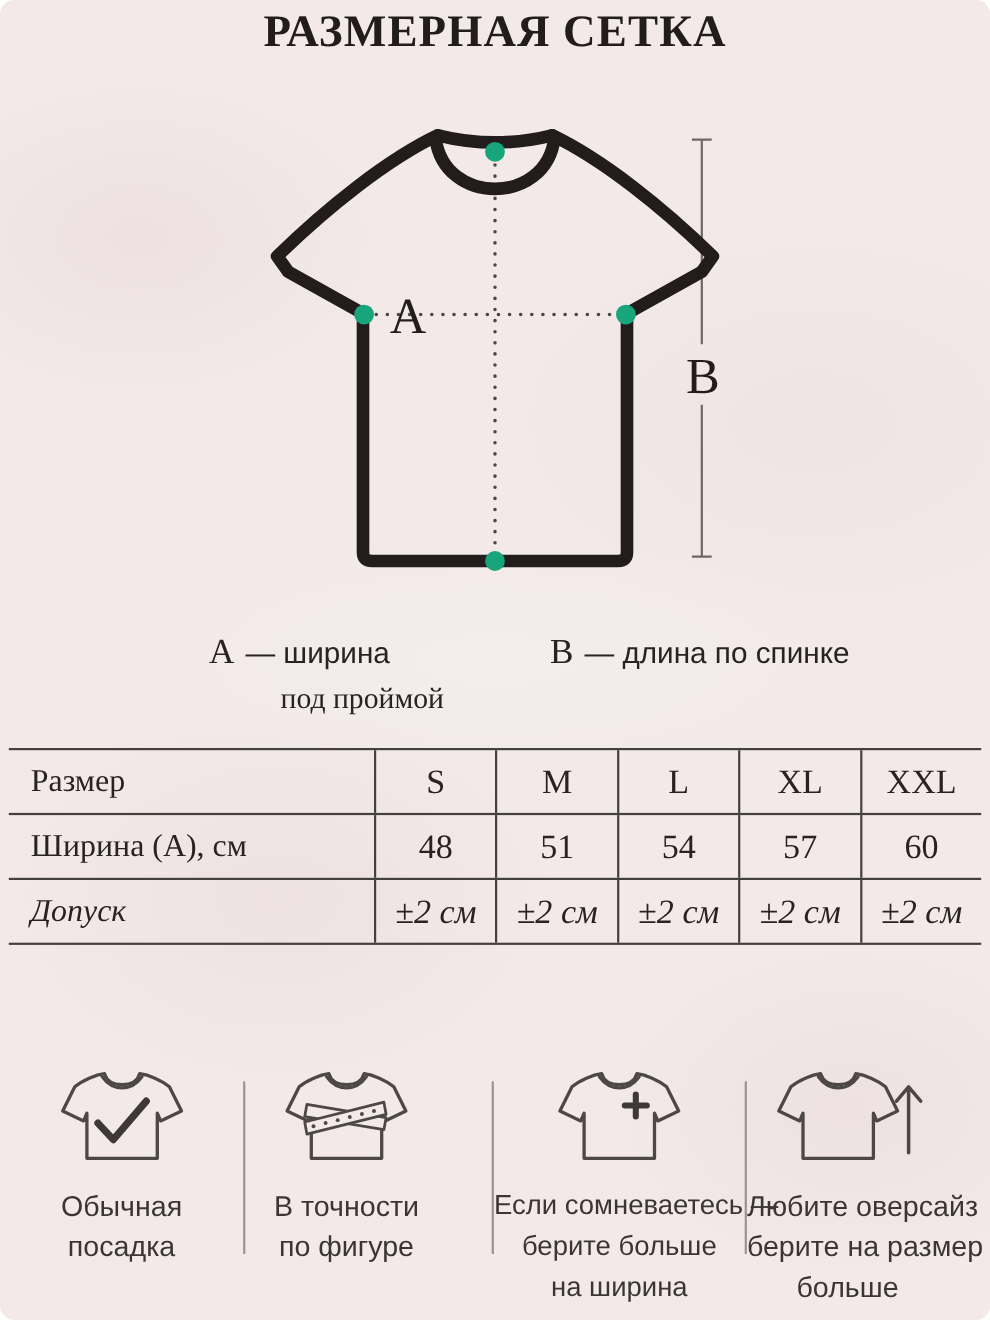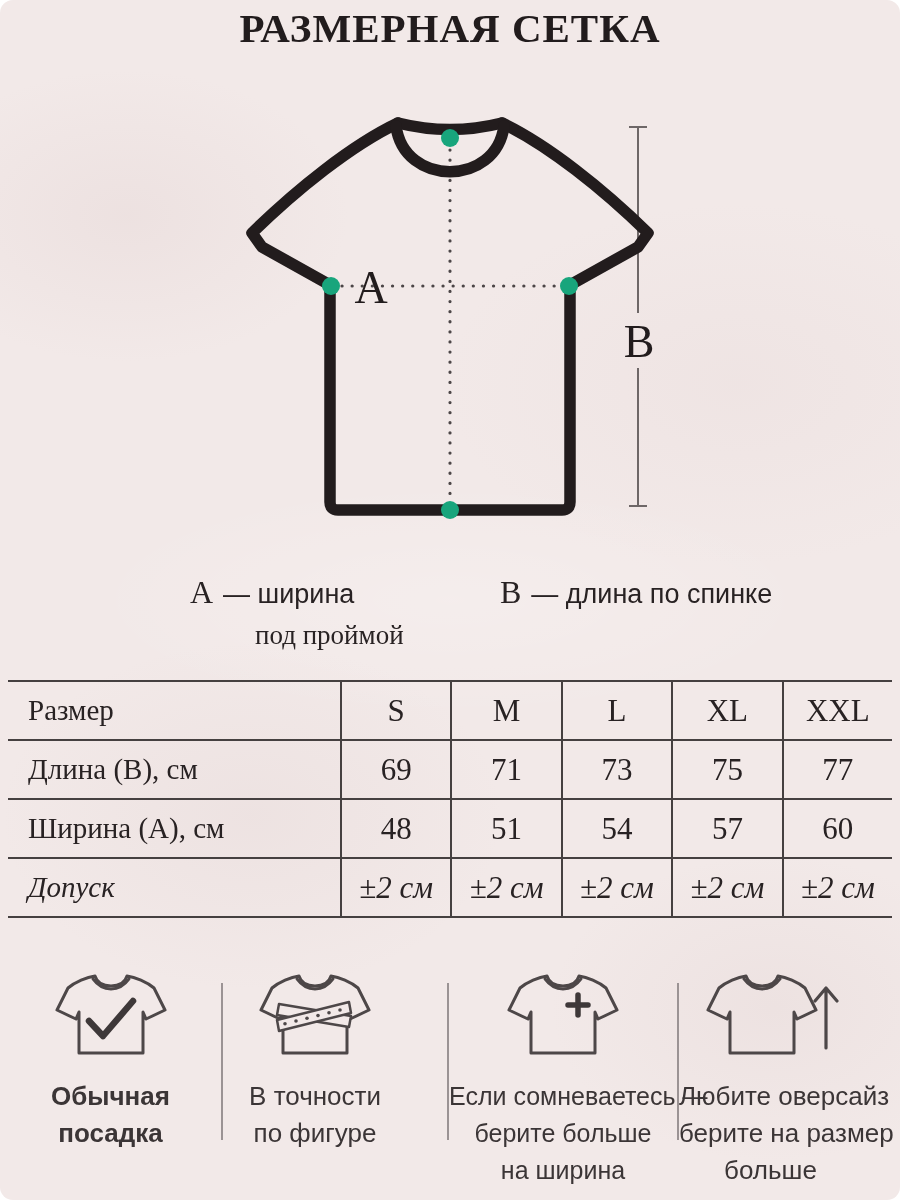--- a/index.html
+++ b/index.html
@@ -37,21 +37,21 @@
          border-bottom:2px solid var(--table-line,#454040);}
   .trow{display:grid;grid-template-columns:332px repeat(5,1fr);height:57px;
         border-bottom:2px solid var(--table-line,#454040);text-align:right;}
   .trow:last-child{border-bottom:none;font-style:italic;}
   .tcell{display:flex;align-items:center;justify-content:center;
          font-family:"Liberation Serif",serif;font-size:31px;color:var(--text-dark,#282223);}
   .tval{border-left:2px solid var(--table-line,#454040);}
   .tlabel{justify-content:flex-start;padding-left:20px;font-size:29px;}
   
   .tip{position:absolute;top:968px;text-align:center;}
-  .tip1{left:0;width:221px;font-weight:bold;}
+  .tip1{left:0;width:221px;}
   .tip2{left:223px;width:184px;}
   .tip3{left:449px;width:228px;}
   .tip4{left:679px;width:183px;}
   .tip-icon{height:100px;display:block;margin:0 auto;}
   .tip-text{margin-top:10px;font-family:"Liberation Sans",sans-serif;
             font-size:26px;line-height:37px;color:var(--tip-text,#3b3536);}
   .tip-text div{white-space:nowrap;}
   .tip3 .tip-text{font-size:25px;}
   .tee{stroke:var(--tip-stroke,#4d4748);stroke-width:3;fill:none;
        stroke-linejoin:round;stroke-linecap:round;}
@@ -110,28 +110,20 @@
   <div class="table">
     <div class="trow">
       <div class="tcell tlabel">Размер</div>
       <div class="tcell tval">S</div>
       <div class="tcell tval">M</div>
       <div class="tcell tval">L</div>
       <div class="tcell tval">XL</div>
       <div class="tcell tval">XXL</div>
     </div>
     <div class="trow">
-      <div class="tcell tlabel">Длина (В), см</div>
-      <div class="tcell tval">69</div>
-      <div class="tcell tval">71</div>
-      <div class="tcell tval">73</div>
-      <div class="tcell tval">75</div>
-      <div class="tcell tval">77</div>
-    </div>
-    <div class="trow">
       <div class="tcell tlabel">Ширина (А), см</div>
       <div class="tcell tval">48</div>
       <div class="tcell tval">51</div>
       <div class="tcell tval">54</div>
       <div class="tcell tval">57</div>
       <div class="tcell tval">60</div>
     </div>
     <div class="trow">
       <div class="tcell tlabel">Допуск</div>
       <div class="tcell tval">±2 см</div>

